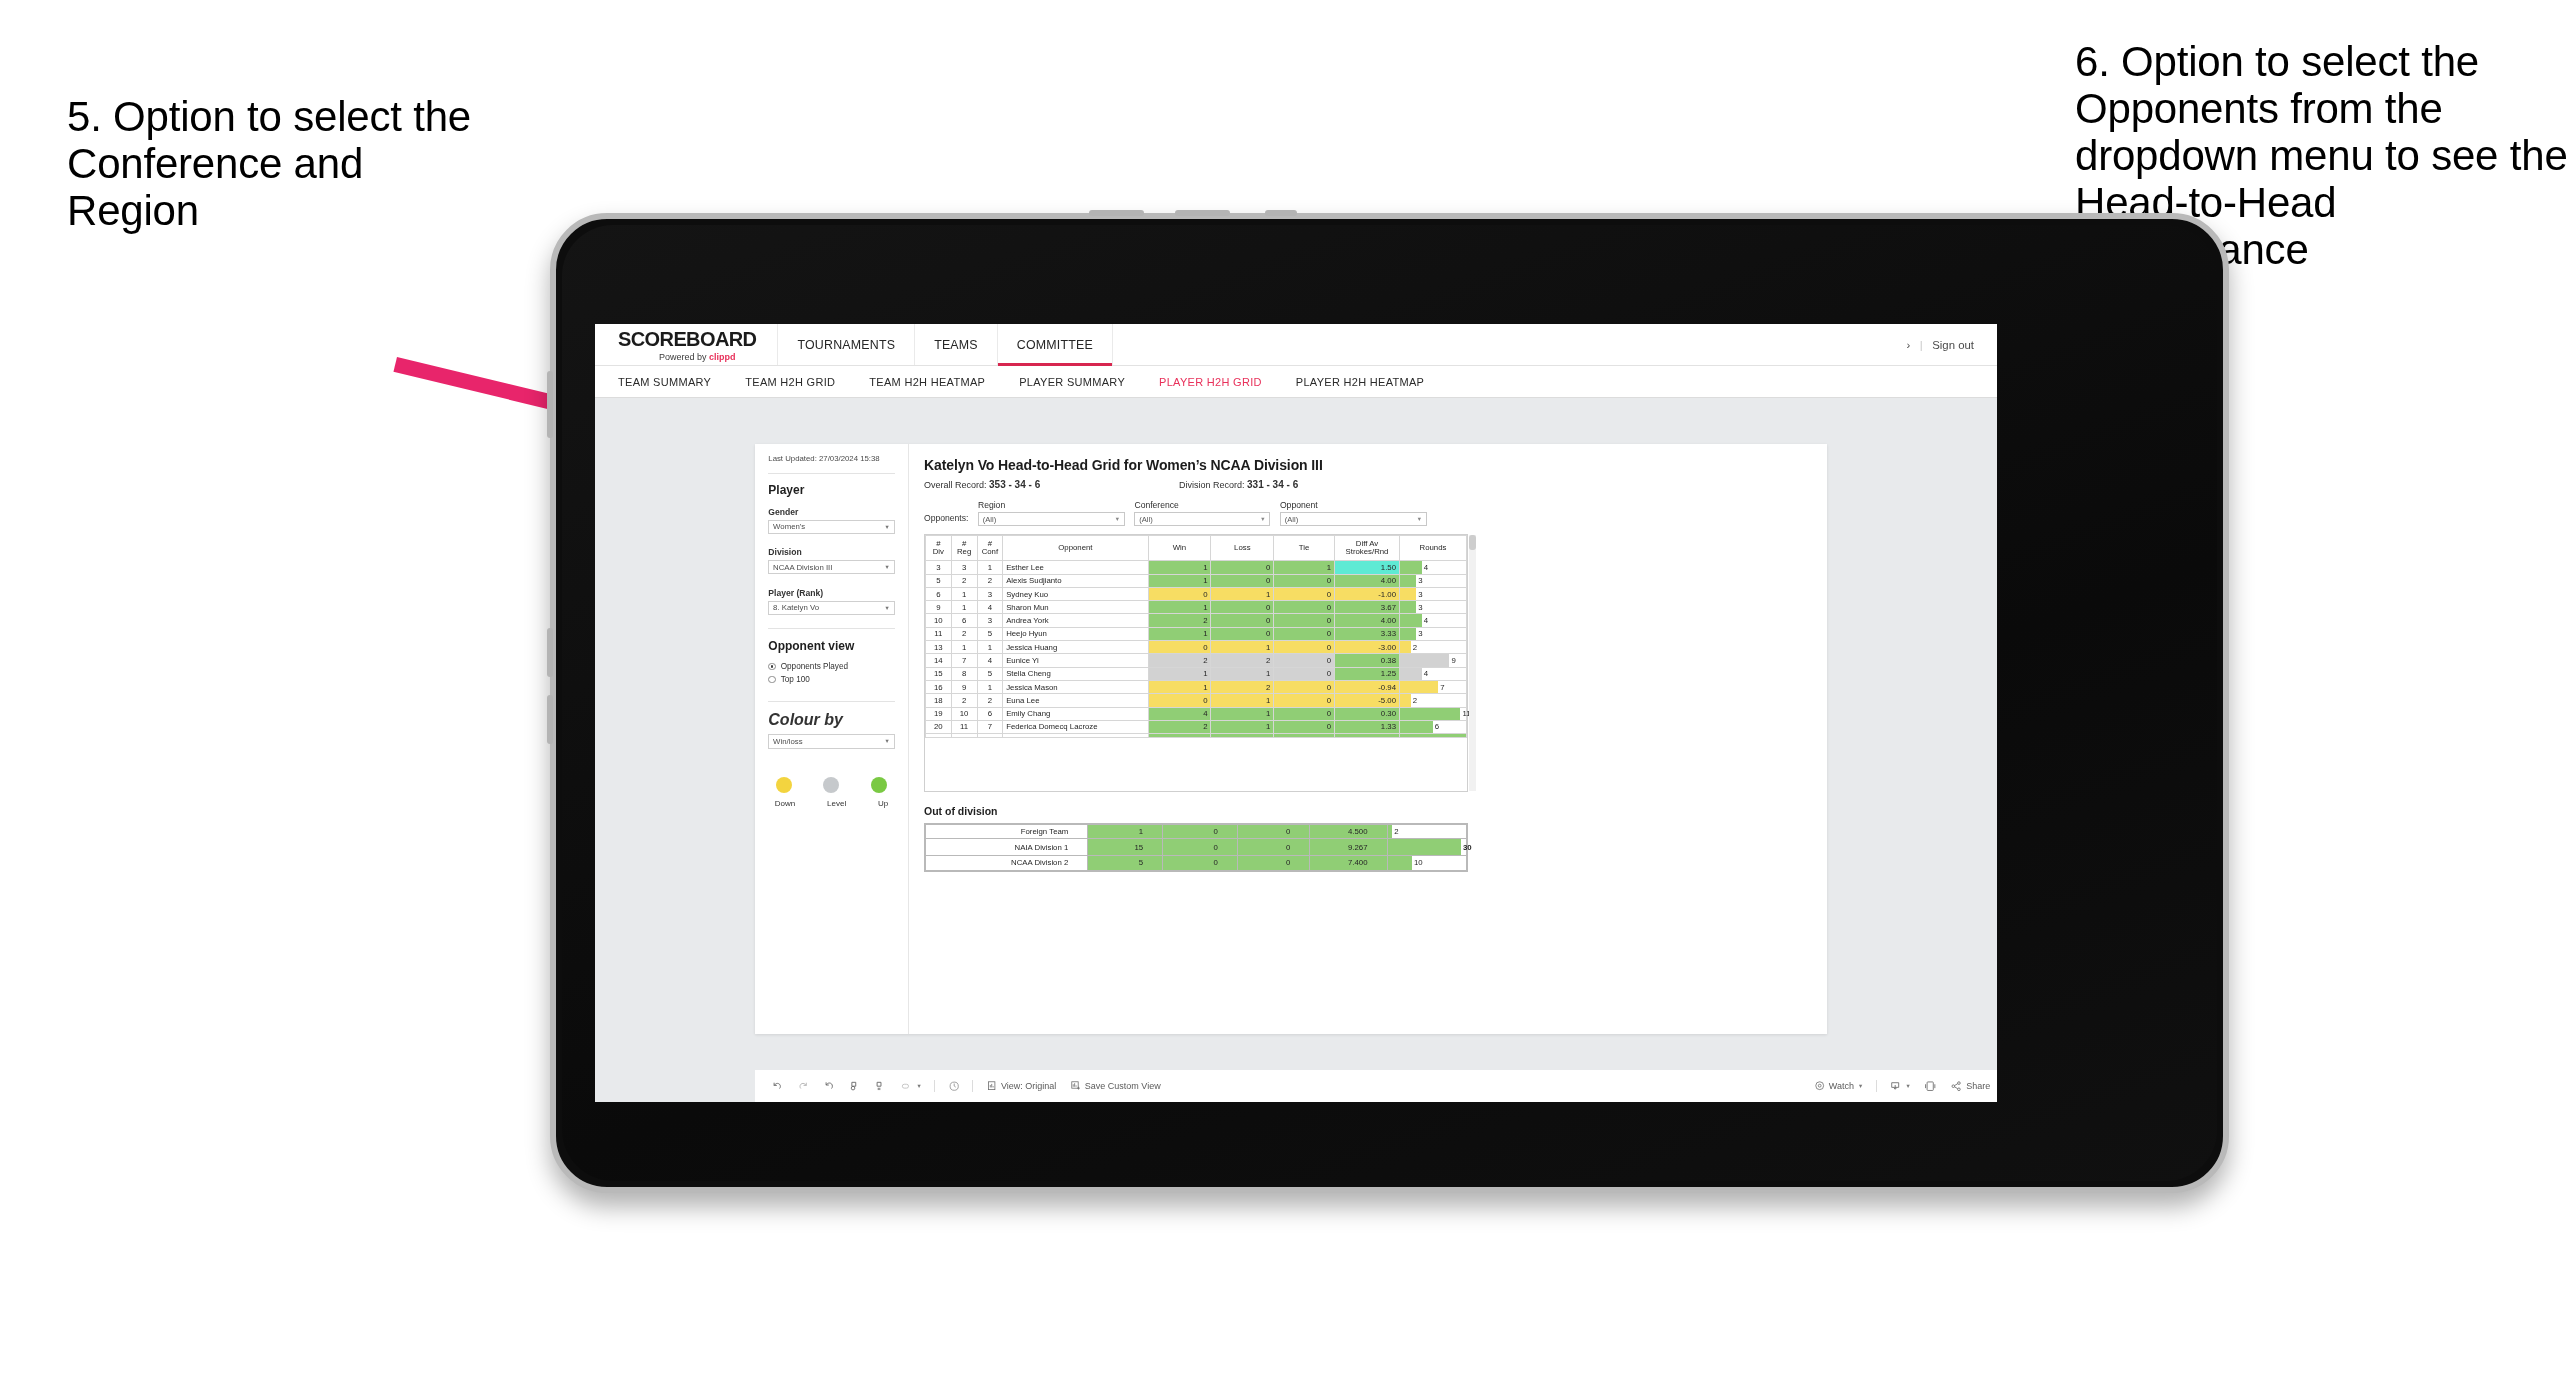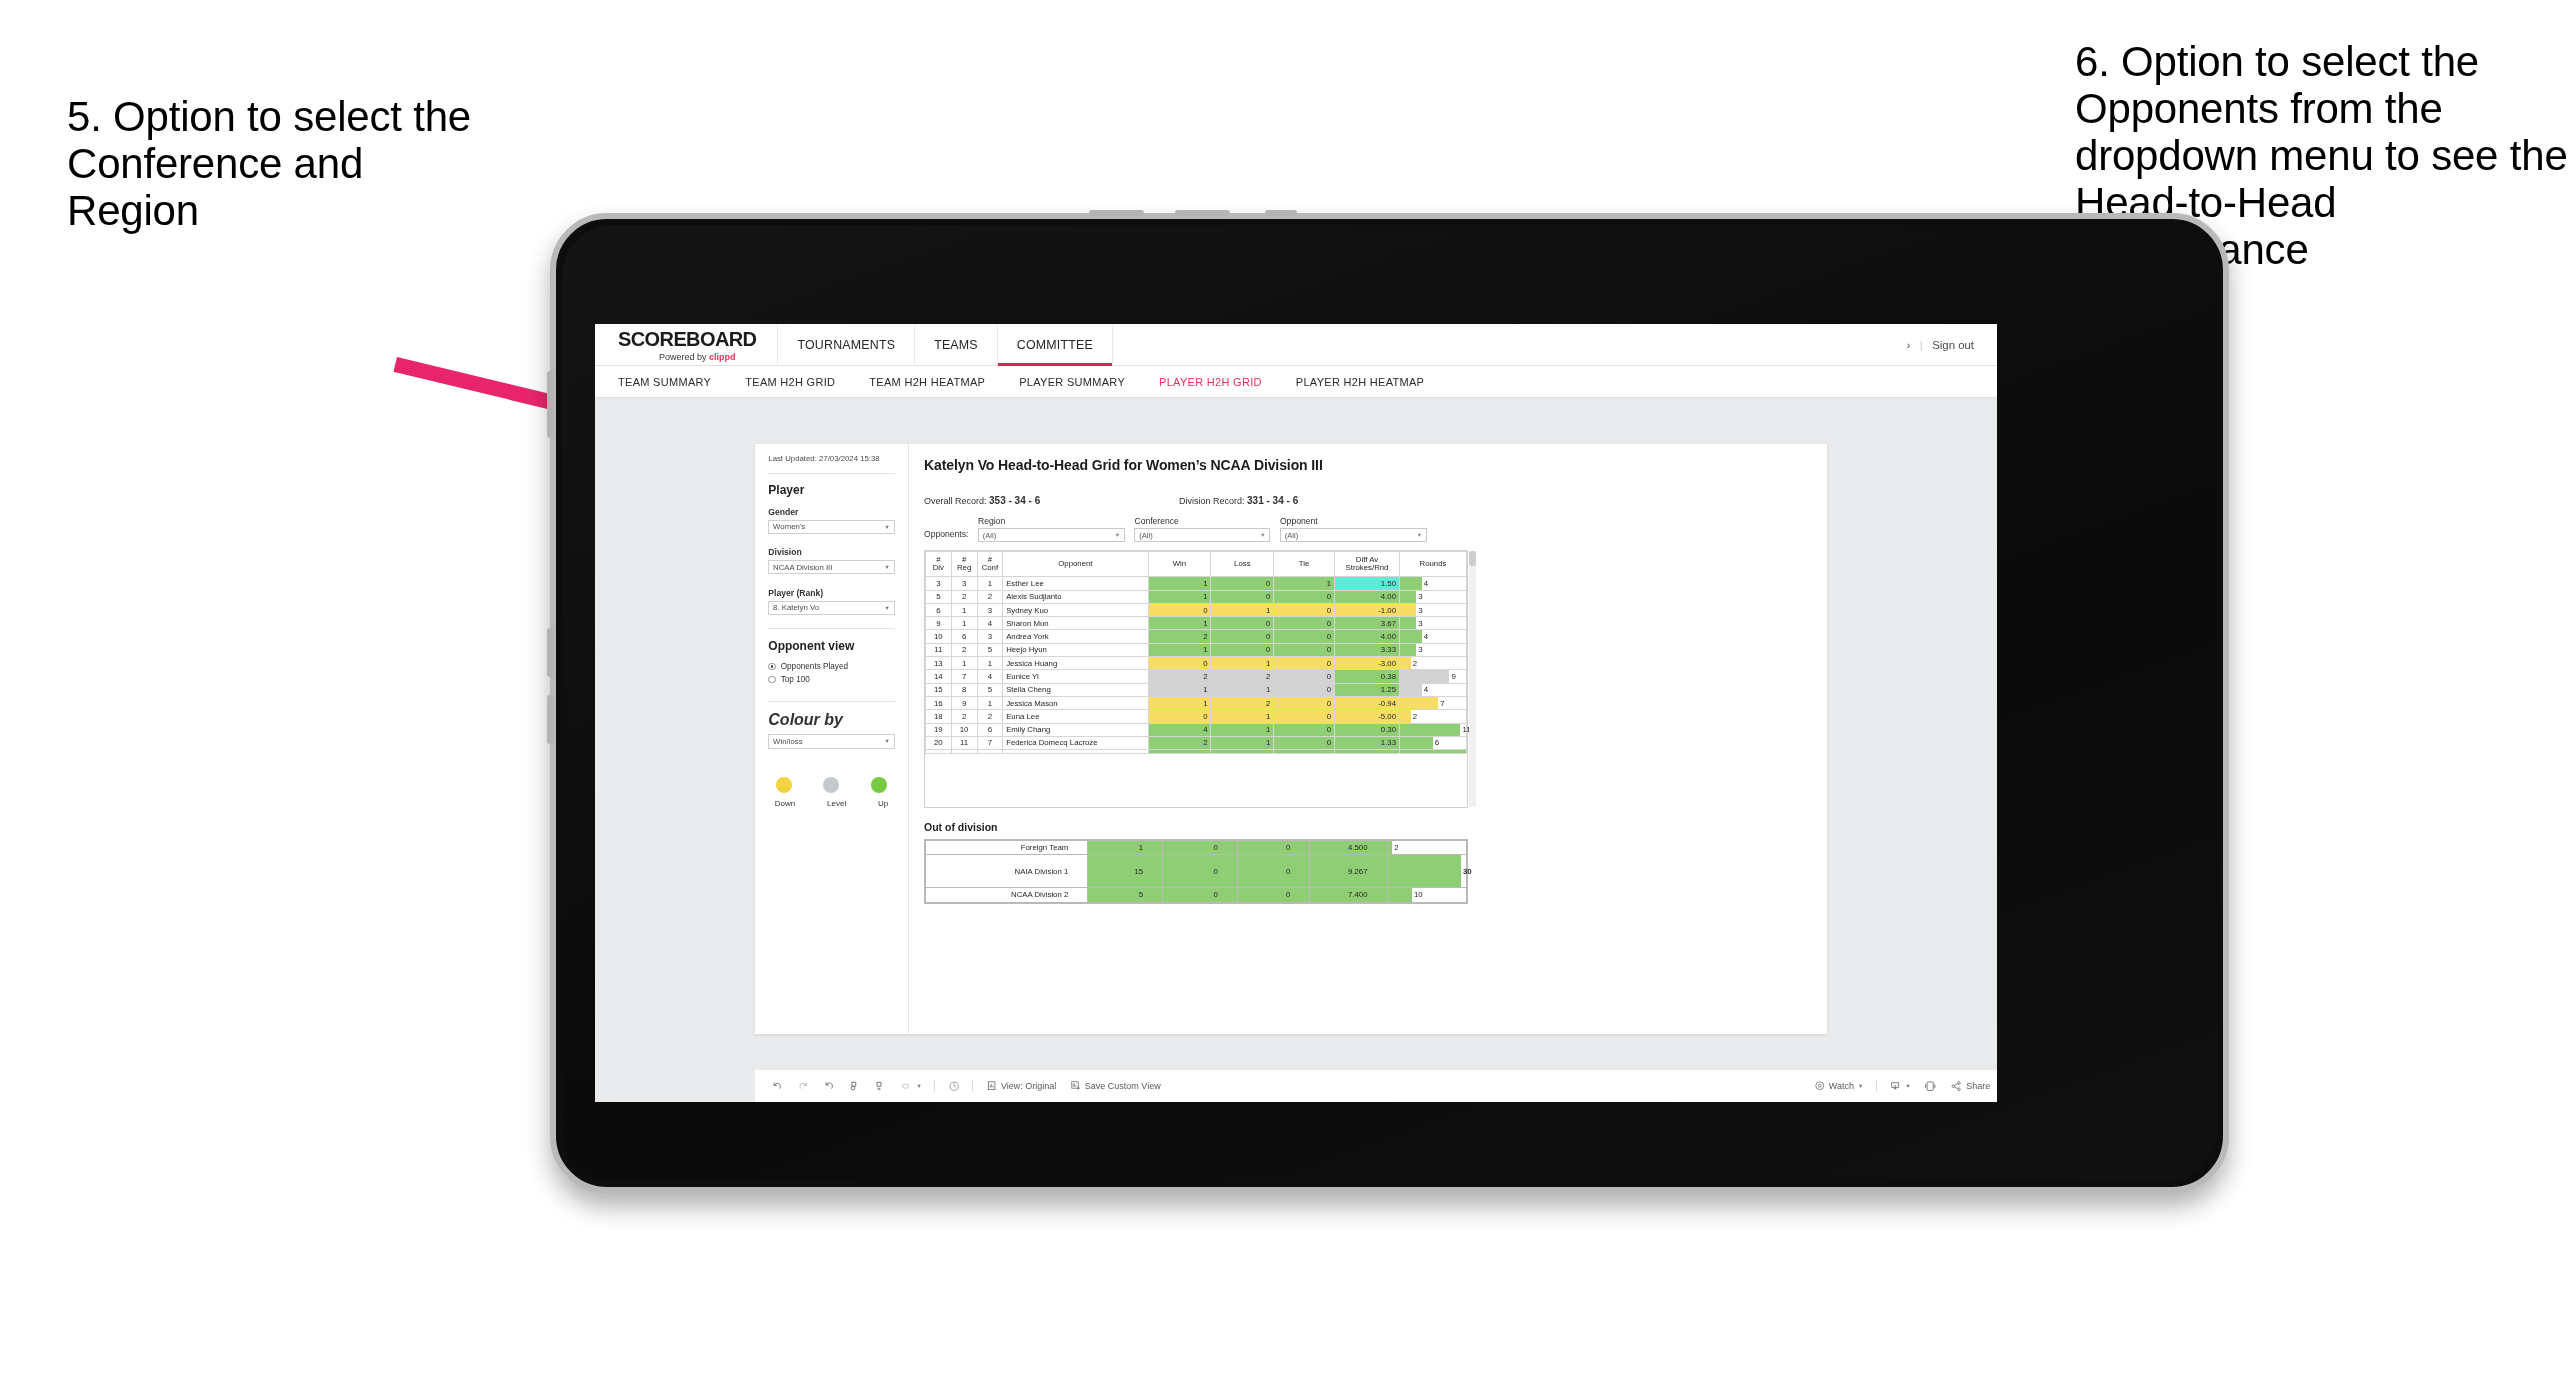--- a/index.html
+++ b/index.html
@@ -115,21 +115,21 @@
   .radio { width:7.6px; height:7.6px; border:1px solid #8c8c8c; border-radius:50%; position:relative; background:#fff; flex:none; }
   .radio.on::after { content:""; position:absolute; inset:1.6px; background:#3c3c3c; border-radius:50%; }
   .legend-dots { display:flex; justify-content:space-around; margin: 28.5px 5.7px 5.7px; }
   .ldot { width:16px; height:16px; border-radius:50%; }
   .legend-labels { display:flex; justify-content:space-around; margin: 5.7px 3.8px 0; font-size:8px; color:#333; }
 
   
   #content { flex:1; padding:13.3px 17px 0 15px; position:relative; }
   .viz-title { font-size:14px; font-weight:700; color:#1c1c1c; letter-spacing:-0.1px; }
   .rec-row { display:flex; margin-top:5.7px; font-size:9px; color:#303030; }
-  .rec-row .rec { width:255px;margin-top:16px; }
+  .rec-row .rec { width:255px; }
   .rec b { font-weight:700; font-size:10px; }
 
   .filters { display:flex; align-items:flex-end; gap:9.5px; margin-top:10.5px; }
   .flt-lead { font-size:8.6px; color:#333; padding-bottom:2.9px; }
   .flt { }
   .flt .flt-label { font-size:8.6px; color:#2e2e2e; margin-bottom:1.9px; }
   .flt .sel2 {
     height:13.3px; border:1px solid #c8c8c8; background:#fff;
     display:flex; align-items:center; justify-content:space-between;
     padding:0 3.8px; font-size:7.6px; color:#555; cursor:pointer;
@@ -568,21 +568,21 @@
                       <div class="rbar" style="width: 6.25%; background: rgb(144, 206, 117);"></div>
                       <div class="rlabel" style="left: 6.25%;">2</div>
                     </td>
                   </tr>
                   <tr>
                     <td class="o-name" style="text-align:right">NAIA Division 1</td>
                     <td class="o-win" style="text-align:right;background:#90ce75">15</td>
                     <td class="o-loss" style="text-align:right;background:#90ce75">0</td>
                     <td class="o-tie" style="text-align:right;background:#90ce75">0</td>
                     <td class="o-diff" style="text-align:right;background:#90ce75">9.267</td>
-                    <td class="o-rounds" style="padding: 16px; position: relative; font-weight: bold;">
+                    <td class="o-rounds" style="padding: 8px; position: relative; font-weight: bold;">
                       <div class="rbar" style="width: 93.75%; background: rgb(144, 206, 117);"></div>
                       <div class="rlabel" style="left: 93.75%;">30</div>
                     </td>
                   </tr>
                   <tr>
                     <td class="o-name" style="text-align:right">NCAA Division 2</td>
                     <td class="o-win" style="text-align:right;background:#90ce75">5</td>
                     <td class="o-loss" style="text-align:right;background:#90ce75">0</td>
                     <td class="o-tie" style="text-align:right;background:#90ce75">0</td>
                     <td class="o-diff" style="text-align:right;background:#90ce75">7.400</td>

